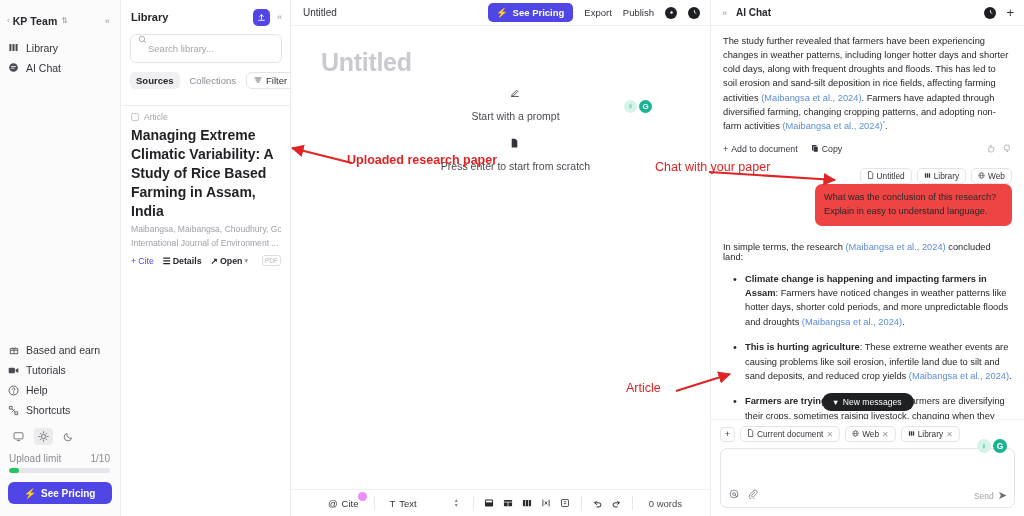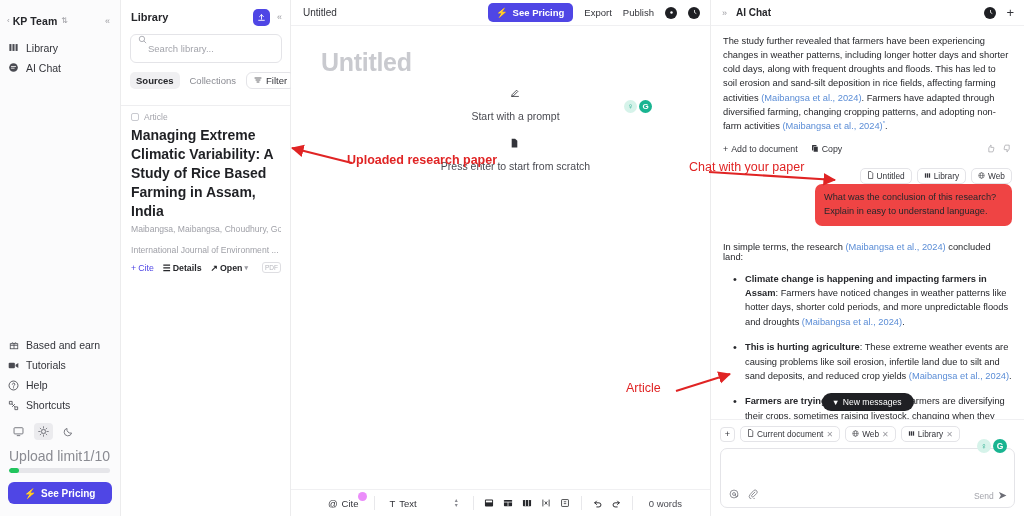--- a/index.html
+++ b/index.html
@@ -37,21 +37,21 @@
   .nav-bottom { margin-top: auto; display: flex; flex-direction: column; }
   .nav-bottom .nav-item { height: 20px; }
   .theme-row { display: flex; align-items: center; gap: 6px; padding: 8px 10px 6px 9px; }
   .theme-btn {
     width: 19px; height: 17px; border-radius: 4px;
     display: flex; align-items: center; justify-content: center;
     color: #6b6c74; font-size: 10px; cursor: pointer;
   }
   .theme-btn.on { background: #ebebee; }
   .upload-wrap { padding: 2px 10px 0 9px; }
-  .upload-row { display: flex; justify-content: space-between; font-size: 14px; color: #8a8b92; }
+  .upload-row { display: flex; justify-content: space-between; font-size: 10px; color: #8a8b92; }
   .upload-bar { margin-top: 4px; height: 5px; border-radius: 3px; background: #e6e6ea; overflow: hidden; }
   .upload-fill { height: 100%; background: #22c55e; border-radius: 3px; }
   .pricing-btn {
     margin: 9px 8px 6px 8px; height: 22px; border-radius: 6px; background: #4f46e5;
     color: #fff; font-size: 10px; font-weight: 600; display: flex;
     align-items: center; justify-content: center; gap: 4px; cursor: pointer; border: none;
   }
 
   
   .lib { width: 170px; height: 516px; background: #ffffff; border-right: 1px solid #ececed; }
@@ -77,21 +77,21 @@
     border: 1px solid #e4e4e8; border-radius: 6px; padding: 2px 7px; font-size: 9.5px;
     color: #33343a; cursor: pointer; font-weight: 500;
   }
   .lib-sep { margin: 8px 0 0 0; border-top: 1px solid #eeeef0; }
 
   .card { padding: 6px 9px 6px 10px; }
   .card-type { display: flex; align-items: center; gap: 5px; font-size: 8.5px; color: #a3a4ab; }
   .card-check { width: 8px; height: 8px; border: 1px solid #c9cad0; border-radius: 2px; }
   .card-title { font-size: 14px; font-weight: 700; line-height: 1.35; color: #1f2024; margin-top: 4px; }
   .card-authors { font-size: 8.6px; color: #a0a1a8; margin-top: 4px; white-space: nowrap; overflow: hidden; }
-  .card-journal { font-size: 8.6px; color: #a0a1a8; margin-top: 11px; white-space: nowrap; overflow: hidden; }
+  .card-journal { font-size: 8.6px; color: #a0a1a8; margin-top: 4px; white-space: nowrap; overflow: hidden; }
   .card-actions { display: flex; align-items: center; gap: 9px; margin-top: 7px; }
   .ca { display: flex; align-items: center; gap: 2px; font-size: 8.8px; cursor: pointer; }
   .ca.cite { color: #4f46e5; }
   .ca.dark { color: #26272b; font-weight: 600; }
   .pdf-badge { margin-left: auto; font-size: 6.5px; color: #b6b7bd; border: 1px solid #dedee2; border-radius: 3px; padding: 1px 2px; }
 
   
   .editor { flex: 1; height: 516px; display: flex; flex-direction: column; background: #fff; position: relative; }
   .ed-top {
     height: 26px; display: flex; align-items: center; padding: 0 10px 0 12px;
@@ -664,16 +664,16 @@
       <marker id="ah" markerWidth="7" markerHeight="7" refX="5.5" refY="3" orient="auto">
         <path d="M0,0 L6,3 L0,6 z" fill="#e02424"></path>
       </marker>
     </defs>
     <line x1="352" y1="163" x2="292" y2="148" stroke="#e02424" stroke-width="2.1" marker-end="url(#ah)"></line>
     <line x1="709" y1="172" x2="835" y2="180" stroke="#e02424" stroke-width="2.1" marker-end="url(#ah)"></line>
     <line x1="676" y1="391" x2="730" y2="374" stroke="#e02424" stroke-width="2.1" marker-end="url(#ah)"></line>
   </svg>
 
   <div class="anno" style="left:347px; top:153px;font-weight:bold;">Uploaded research paper</div>
-  <div class="anno" style="left:689px; top:160px;">Chat with your paper</div>
+  <div class="anno" style="left:655px; top:160px;">Chat with your paper</div>
   <div class="anno" style="left:626px; top:381px;">Article</div>
 
 </div>
 
 </body></html>

